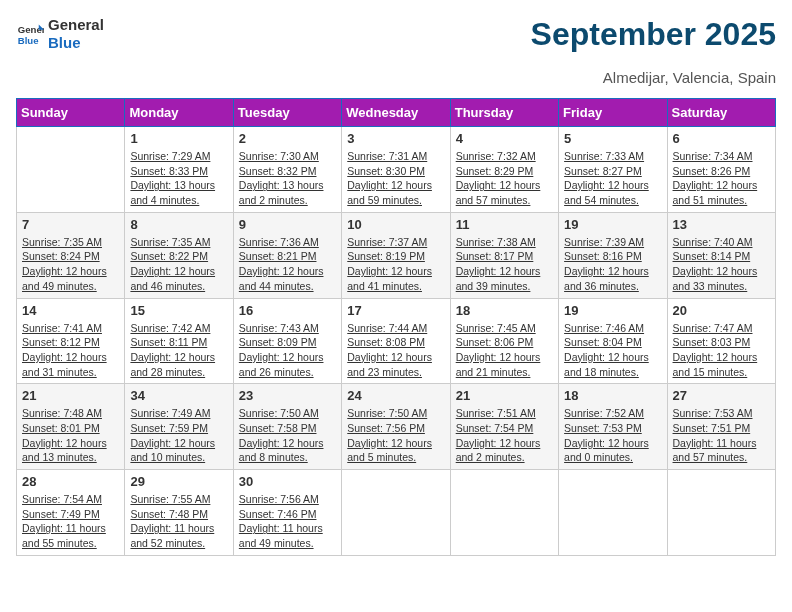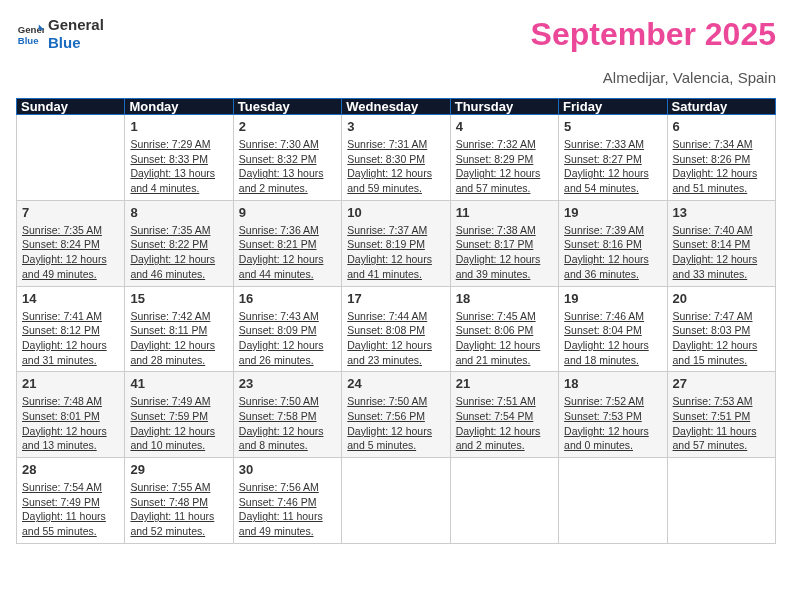--- a/index.html
+++ b/index.html
@@ -25,38 +25,38 @@
       width: 28px;
       height: 28px;
       margin-top: 2px;
     }
     .title-block {
       text-align: right;
     }
     .month-title {
       font-size: 32px;
       font-weight: bold;
-      color: #ec4899;
+      color: #0c4a6e;
     }
     .subtitle {
       font-size: 15px;
       color: #555;
       margin-top: 16px;
     }
     table {
       width: 100%;
       border-collapse: collapse;
       font-size: 11px;
     }
     thead tr th {
-      background-color: #0f172a;
+      background-color: #a21caf;
       color: #fff;
       font-size: 13px;
       font-weight: bold;
-      padding: 0 4px;
+      padding: 6px 4px;
       text-align: left;
       border: 1px solid #1a6bbf;
     }
     tbody tr td {
       border: 1px solid #ccc;
       padding: 4px 5px;
       vertical-align: top;
       min-height: 80px;
       width: 108px;
     }
@@ -203,21 +203,21 @@
           <span class="day-number">20</span>
           <div class="day-info">Sunrise: 7:47 AM<br>Sunset: 8:03 PM<br>Daylight: 12 hours<br>and 15 minutes.</div>
         </td>
       </tr>
       <tr>
         <td>
           <span class="day-number">21</span>
           <div class="day-info">Sunrise: 7:48 AM<br>Sunset: 8:01 PM<br>Daylight: 12 hours<br>and 13 minutes.</div>
         </td>
         <td>
-          <span class="day-number">41</span>
+          <span class="day-number">34</span>
           <div class="day-info">Sunrise: 7:49 AM<br>Sunset: 7:59 PM<br>Daylight: 12 hours<br>and 10 minutes.</div>
         </td>
         <td>
           <span class="day-number">23</span>
           <div class="day-info">Sunrise: 7:50 AM<br>Sunset: 7:58 PM<br>Daylight: 12 hours<br>and 8 minutes.</div>
         </td>
         <td>
           <span class="day-number">24</span>
           <div class="day-info">Sunrise: 7:50 AM<br>Sunset: 7:56 PM<br>Daylight: 12 hours<br>and 5 minutes.</div>
         </td>

